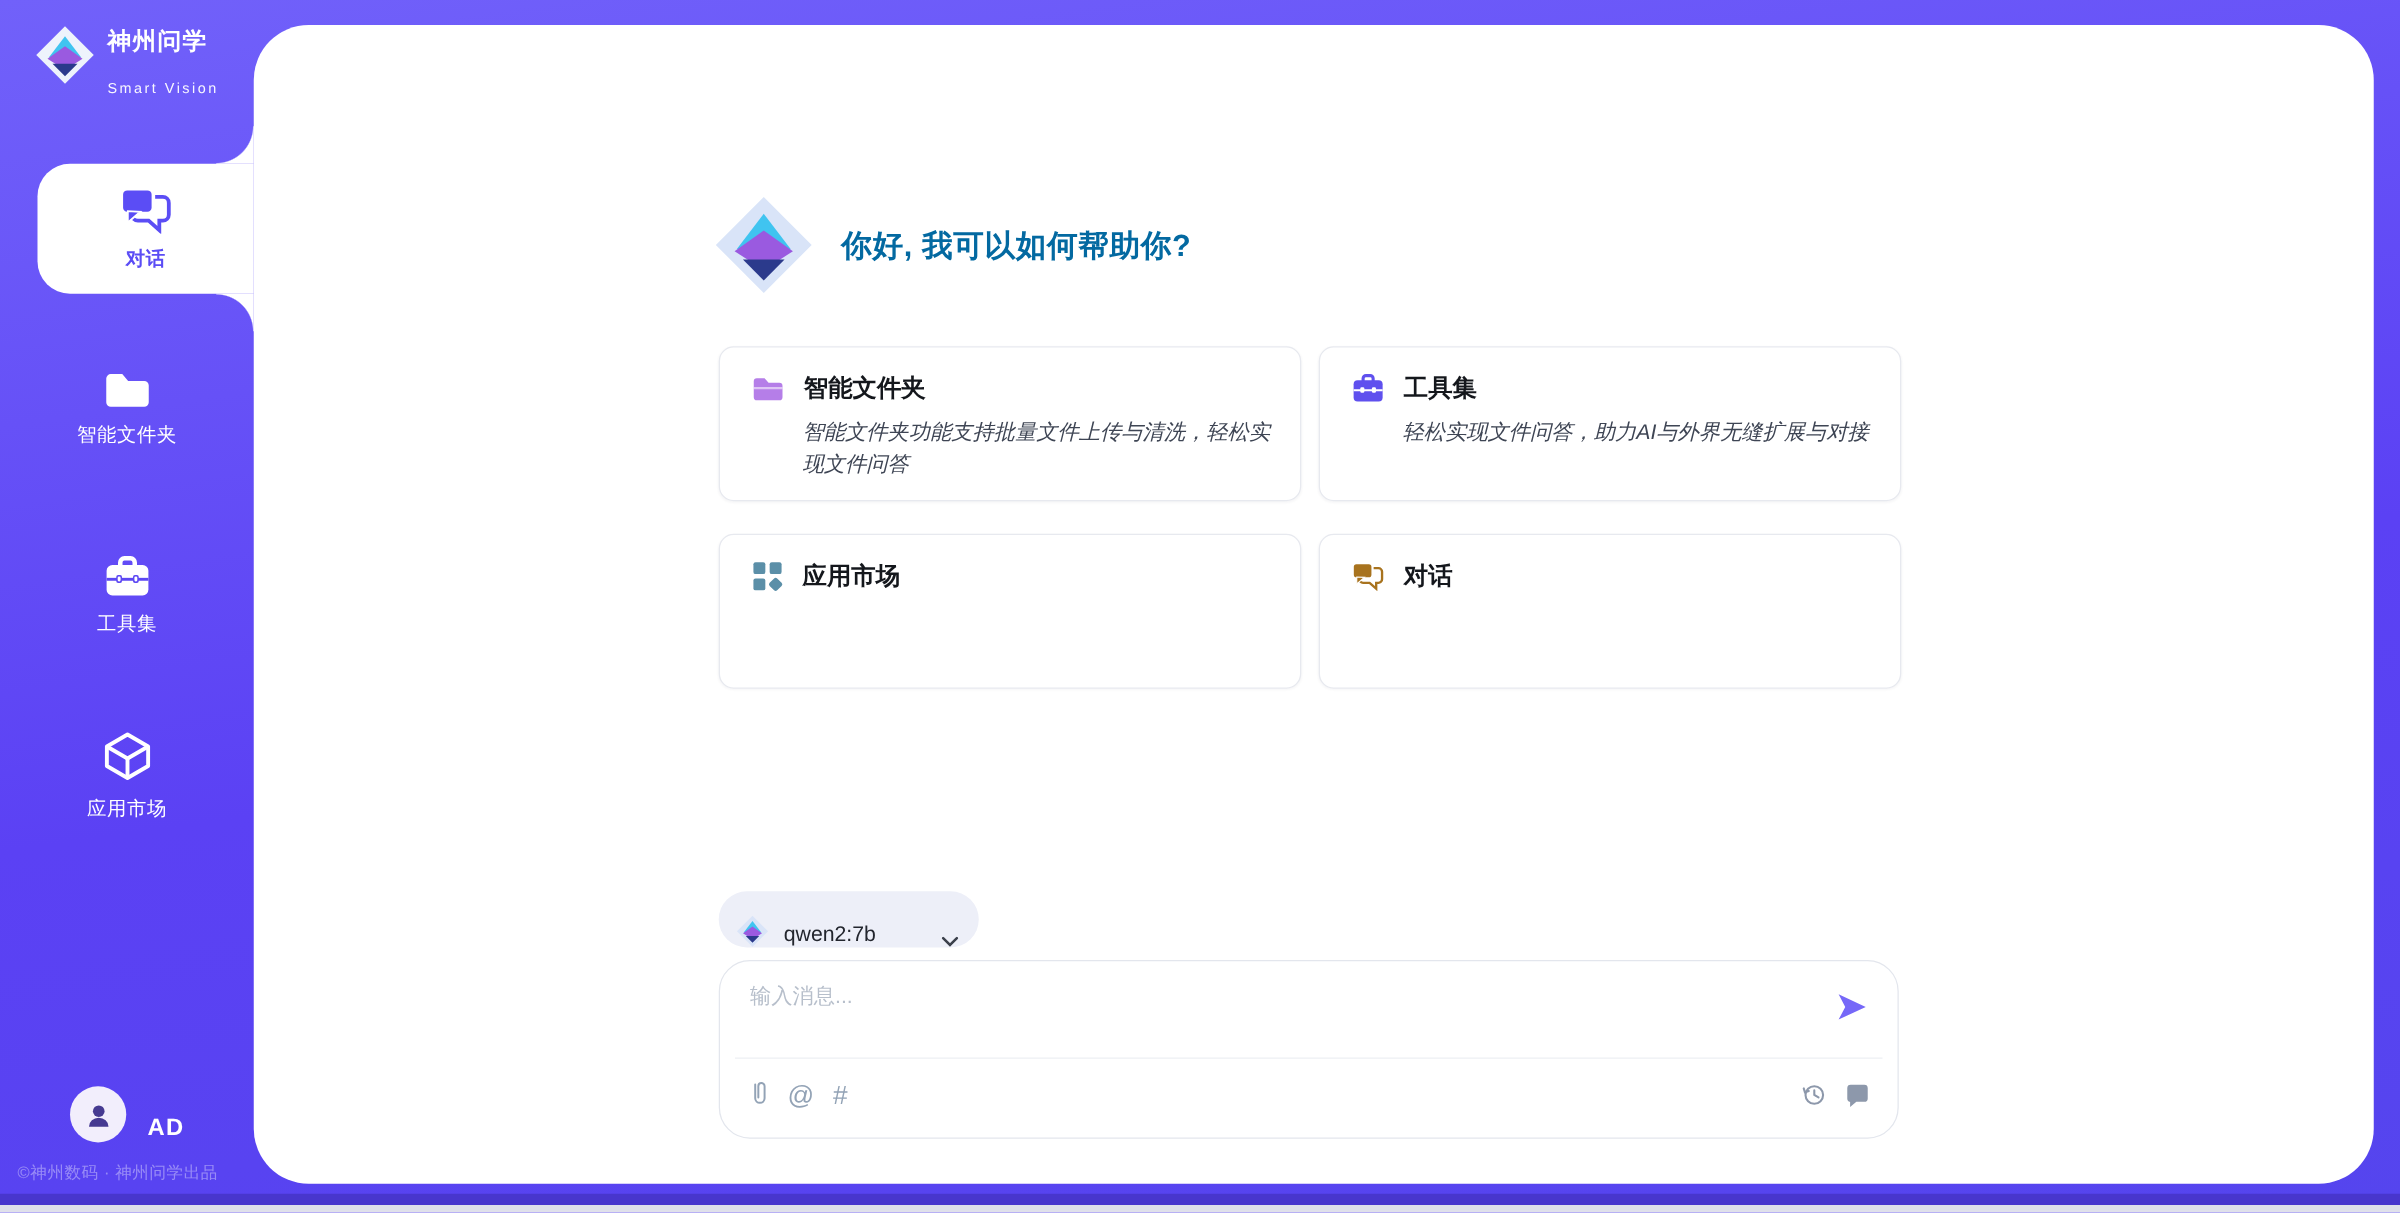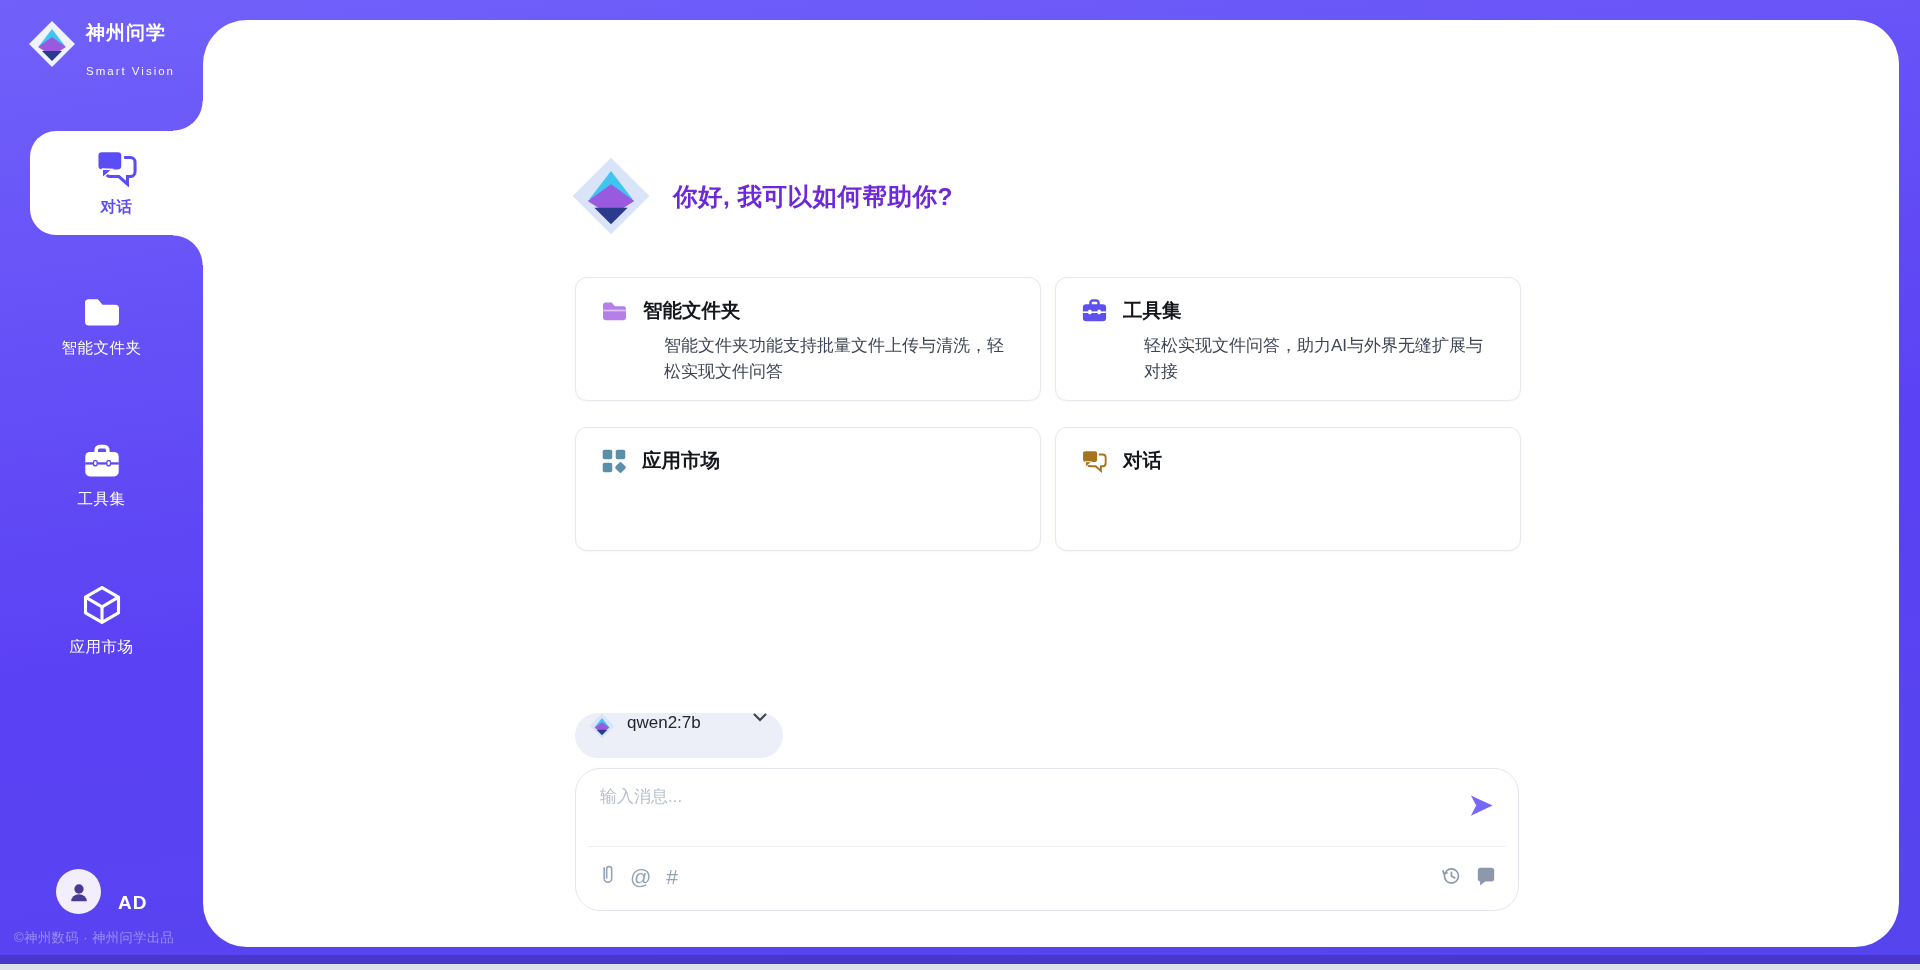--- a/index.html
+++ b/index.html
@@ -38,32 +38,32 @@
     display:flex; align-items:center; justify-content:center; }
   .user-name { color:#fff; font-size:19px; font-weight:600; letter-spacing:1px; }
   .copyright { position:absolute; left:14px; top:929px; font-size:13.2px;
     color:rgba(255,255,255,.38); letter-spacing:.5px; white-space:nowrap; }
 
   
   .main-panel { position:absolute; left:203px; top:20px; width:1696px; height:927px;
     background:#fff; border-radius:44px; z-index:1; }
 
   .hero { position:absolute; left:368px; top:136px; display:flex; align-items:center; gap:22px; }
-  .hero h1 { font-size:24.5px; font-weight:700; color:#6d28d9; letter-spacing:.5px; }
+  .hero h1 { font-size:24.5px; font-weight:700; color:#0369a1; letter-spacing:.5px; }
 
   .cards { position:absolute; left:372px; top:257px; display:grid;
     grid-template-columns:466px 466px; gap:26px 14px; }
   .card { height:124px; border:1px solid #e7e9ef; border-radius:12px; background:#fff;
     box-shadow:0 1px 2px rgba(16,24,40,.04); cursor:pointer; }
   .card-head { margin:19px 0 0 25px; display:flex; align-items:center; gap:15px; }
   .card-title { font-size:19.5px; font-weight:700; color:#14171c; }
-  .card-desc { margin:9px 22px 0 88px; font-size:17px; color:#3e4554; line-height:1.5; }
+  .card-desc { margin:9px 22px 0 66px; font-size:17px; color:#3e4554; line-height:1.5;font-style:italic; }
 
   .model-pill { position:absolute; left:372px; top:693px; width:208px; height:45px;
-    background:#edeff8; border-radius:23px; display:flex; align-items:flex-start;
+    background:#edeff8; border-radius:23px; display:flex; align-items:flex-end;
     padding:0 16px 0 14px; gap:12px; cursor:pointer; }
   .model-name { font-size:17px; color:#23262e; font-weight:500; flex:1; }
 
   .composer { position:absolute; left:372px; top:748px; width:944px; height:143px;
     border:1px solid #e3e6ed; border-radius:25px; background:#fff; }
   .composer textarea { position:absolute; left:24px; top:16px; width:860px; height:52px;
     border:none; outline:none; resize:none; font:17px "Liberation Sans","DejaVu Sans",sans-serif;
     color:#30343c; background:transparent; }
   .composer textarea::placeholder { color:#b7bfcb; }
   .send-btn { position:absolute; right:22px; top:22px; width:28px; height:28px; cursor:pointer; }

